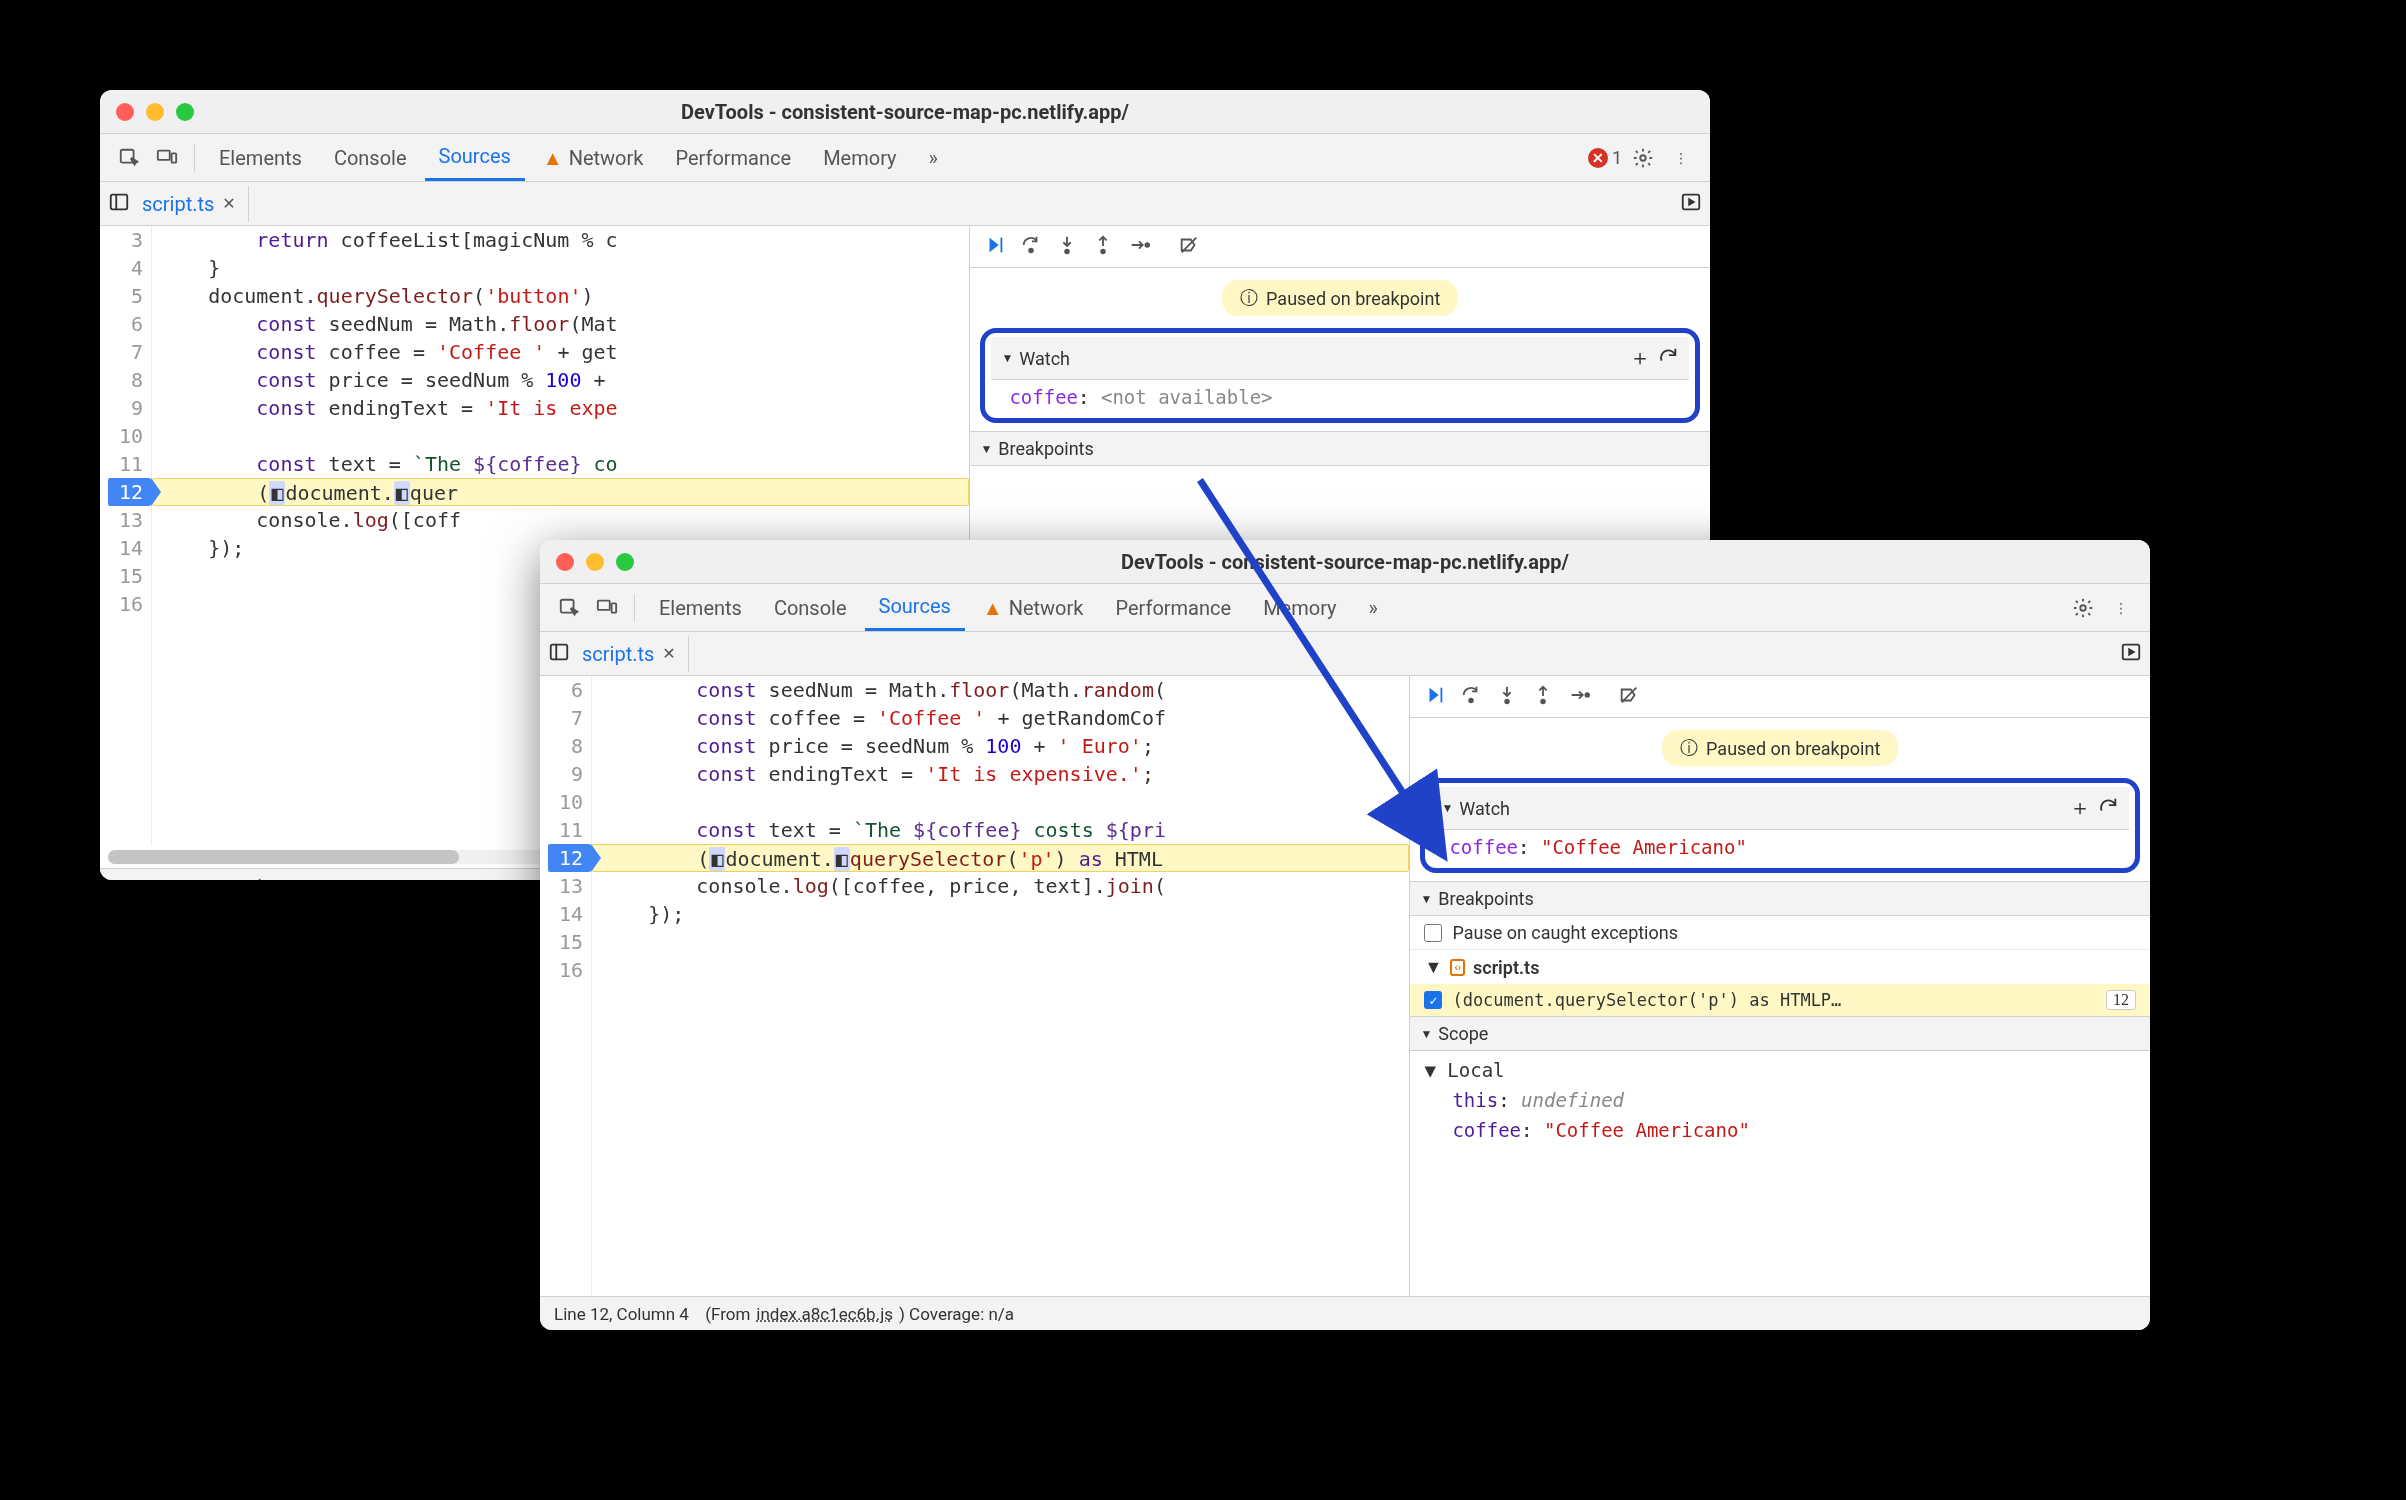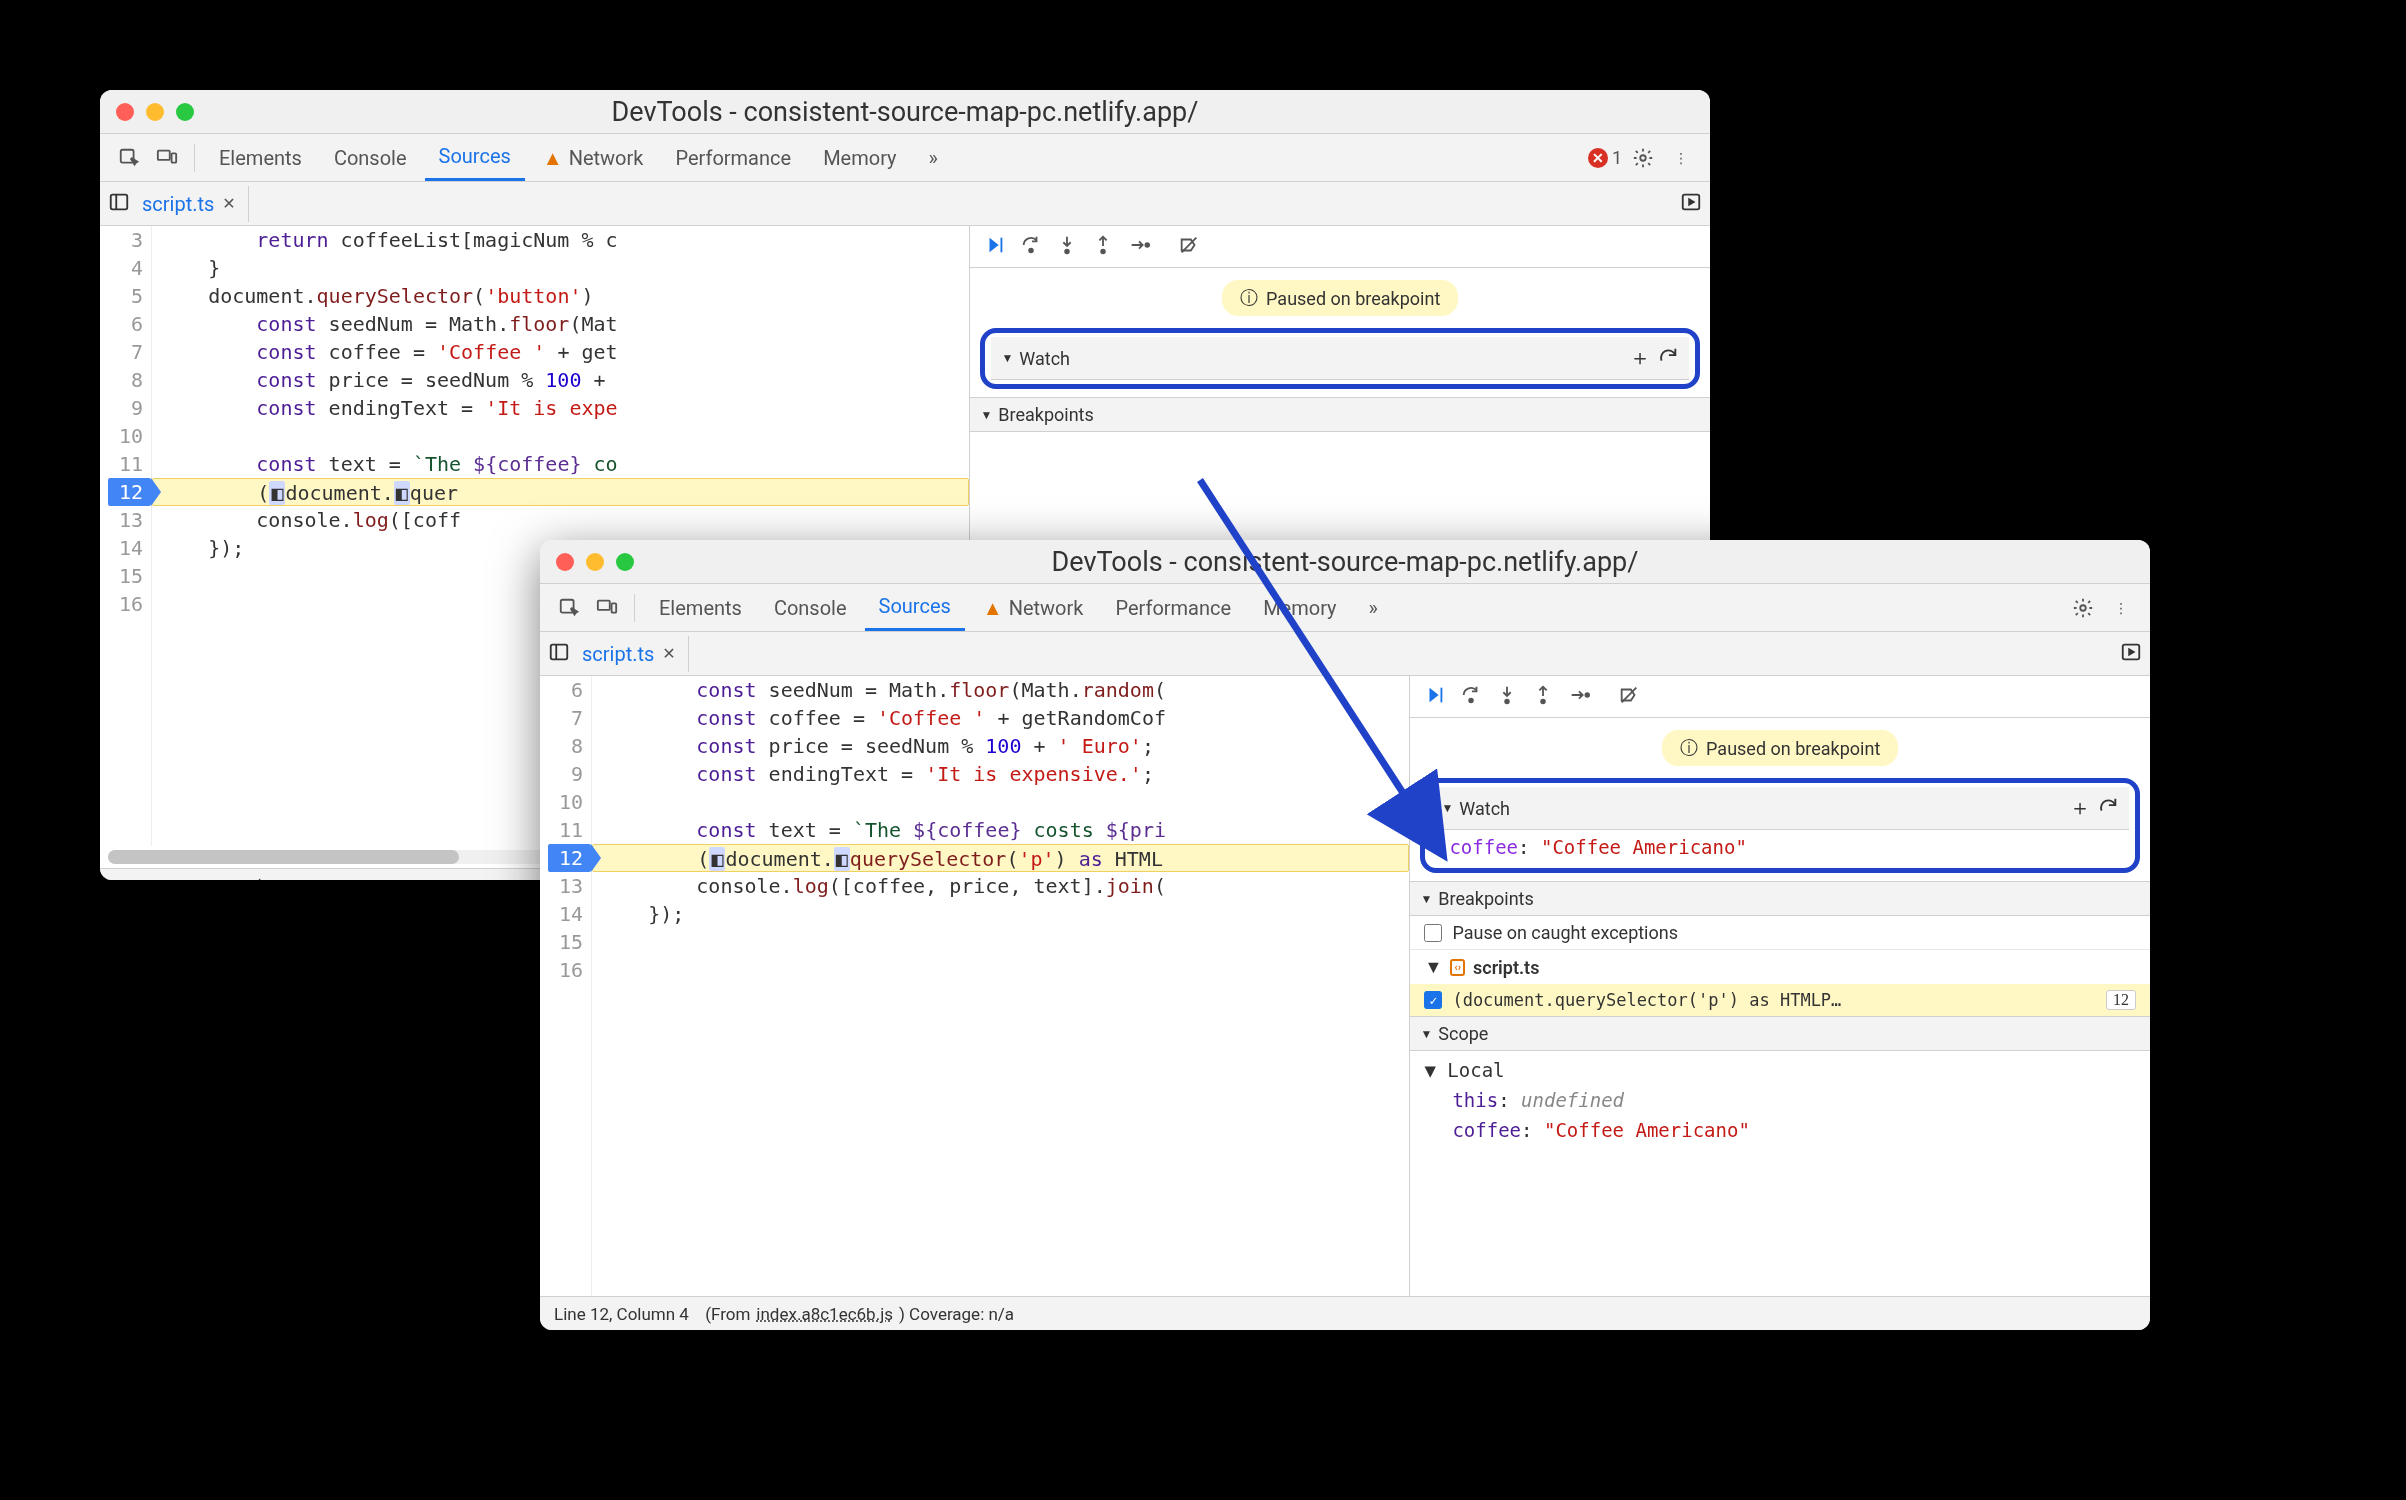--- a/index.html
+++ b/index.html
@@ -30,21 +30,21 @@
     background: #f0f0f0;
     border-bottom: 1px solid #d0d0d0;
     padding: 0 16px;
     position: relative;
   }
   .traffic { display: flex; gap: 12px; }
   .dot { width: 18px; height: 18px; border-radius: 50%; }
   .dot.red { background: #ff5f57; }
   .dot.yel { background: #febc2e; }
   .dot.grn { background: #28c840; }
-  .title { position: absolute; left: 50%; transform: translateX(-50%); font-weight: 400; color: #333; font-size: 27px; }
+  .title { position: absolute; left: 50%; transform: translateX(-50%); font-weight: 700; color: #333; font-size: 20px; }
 
   .toolbar {
     height: 48px;
     display: flex;
     align-items: center;
     border-bottom: 1px solid #d0d0d0;
     padding: 0 12px;
     gap: 4px;
     background: #f3f3f3;
   }
@@ -256,20 +256,23 @@
         <div class="section-hdr" style="border-top:none">
           <span class="tri">▼</span>
           <span>Watch</span>
           <span class="grow"></span>
           <span style="font-size:22px">＋</span>
           <span><svg class="icon" viewBox="0 0 24 24" fill="none" stroke="currentColor" stroke-width="2">
                 <path d="M20 11A8 8 0 1 0 5 17"></path>
                 <path d="M20 4v7h-7"></path>
               </svg></span>
         </div>
+        <div class="section-body">
+          <span class="watch-var">coffee</span><span>: </span><span class="watch-na">&lt;not available&gt;</span>
+        </div>
       </div>
 
       <div class="section-hdr">
         <span class="tri">▼</span>
         <span>Breakpoints</span>
       </div>
     </div>
   </div>
   <div class="hscroll">
       <div class="thumb"></div>

